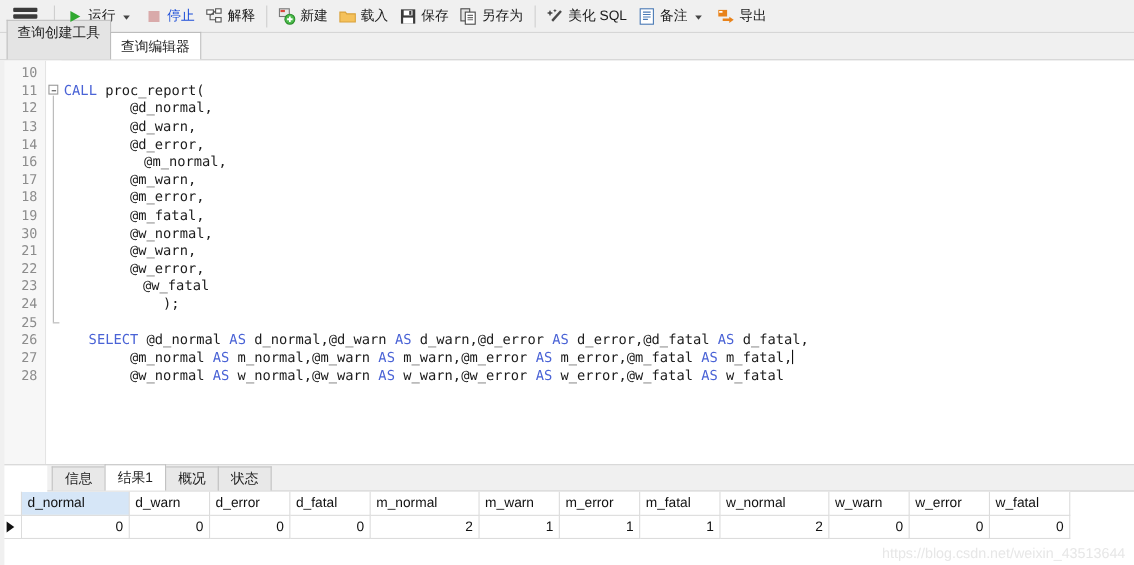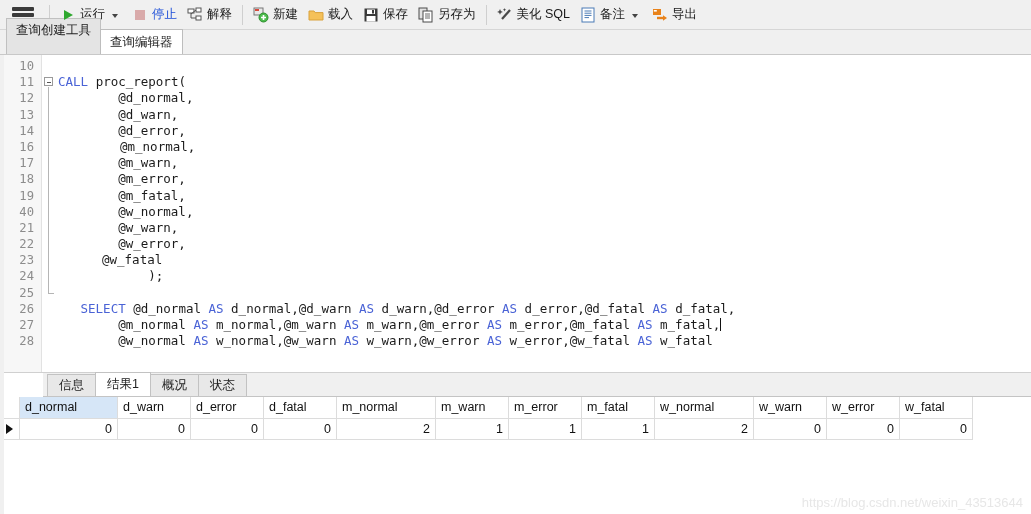--- a/index.html
+++ b/index.html
@@ -70,21 +70,21 @@
   .edtab.active {
     background: #ffffff;
     height: 25px; line-height: 24px;
     border-color: #bdbdbd;
     position: relative; z-index: 2;
   }
 
   
   .editor {
     position: relative;
-    height: 318px;
+    height: 368px;
     background: #ffffff;
     overflow: hidden;
     border-bottom: 1px solid #d0d0d0;
   }
   .gutter {
     position: absolute; left: 0; top: 0; bottom: 0;
     width: 42px;
     background: #f7f7f7;
     border-right: 1px solid #e2e2e2;
   }
@@ -342,28 +342,28 @@
 
   <div class="editor">
     <div class="gutter"></div>
     <div class="foldcol"></div>
     <div class="code-area" id="code-area">
         <div class="cline"><span class="lnum">10</span><span class="ctext" style="left: 58px;"></span></div>
         <div class="cline"><span class="lnum">11</span><span class="ctext" style="left: 58px;"><span class="kw">CALL</span> proc_report(</span></div>
         <div class="cline"><span class="lnum">12</span><span class="ctext" style="left: 118.16px;">@d_normal,</span></div>
         <div class="cline"><span class="lnum">13</span><span class="ctext" style="left: 118.16px;">@d_warn,</span></div>
         <div class="cline"><span class="lnum">14</span><span class="ctext" style="left: 118.16px;">@d_error,</span></div>
-        <div class="cline"><span class="lnum">16</span><span class="ctext" style="left: 120px;">@m_normal,</span></div>
+        <div class="cline"><span class="lnum">16</span><span class="ctext" style="left: 131px;">@m_normal,</span></div>
         <div class="cline"><span class="lnum">17</span><span class="ctext" style="left: 118.16px;">@m_warn,</span></div>
         <div class="cline"><span class="lnum">18</span><span class="ctext" style="left: 118.16px;">@m_error,</span></div>
         <div class="cline"><span class="lnum">19</span><span class="ctext" style="left: 118.16px;">@m_fatal,</span></div>
-        <div class="cline"><span class="lnum">40</span><span class="ctext" style="left: 118.16px;">@w_normal,</span></div>
+        <div class="cline"><span class="lnum">30</span><span class="ctext" style="left: 118.16px;">@w_normal,</span></div>
         <div class="cline"><span class="lnum">21</span><span class="ctext" style="left: 118.16px;">@w_warn,</span></div>
         <div class="cline"><span class="lnum">22</span><span class="ctext" style="left: 118.16px;">@w_error,</span></div>
-        <div class="cline"><span class="lnum">23</span><span class="ctext" style="left: 102px;">@w_fatal</span></div>
+        <div class="cline"><span class="lnum">23</span><span class="ctext" style="left: 130px;">@w_fatal</span></div>
         <div class="cline"><span class="lnum">24</span><span class="ctext" style="left: 148.24px;">);</span></div>
         <div class="cline"><span class="lnum">25</span><span class="ctext" style="left: 58px;"></span></div>
         <div class="cline"><span class="lnum">26</span><span class="ctext" style="left: 80.56px;"><span class="kw">SELECT</span> @d_normal <span class="kw">AS</span> d_normal,@d_warn <span class="kw">AS</span> d_warn,@d_error <span class="kw">AS</span> d_error,@d_fatal <span class="kw">AS</span> d_fatal,</span></div>
         <div class="cline"><span class="lnum">27</span><span class="ctext" style="left: 118.16px;">@m_normal <span class="kw">AS</span> m_normal,@m_warn <span class="kw">AS</span> m_warn,@m_error <span class="kw">AS</span> m_error,@m_fatal <span class="kw">AS</span> m_fatal,<span class="caret"></span></span></div>
         <div class="cline"><span class="lnum">28</span><span class="ctext" style="left: 118.16px;">@w_normal <span class="kw">AS</span> w_normal,@w_warn <span class="kw">AS</span> w_warn,@w_error <span class="kw">AS</span> w_error,@w_fatal <span class="kw">AS</span> w_fatal</span></div>
       </div>
   <div class="fold-box" style="top: 22.2px;"></div>
       <div class="fold-line" style="top: 32.2px; height: 205.6px;"></div>
       <div class="fold-foot" style="top: 237.8px;"></div>
     </div>

